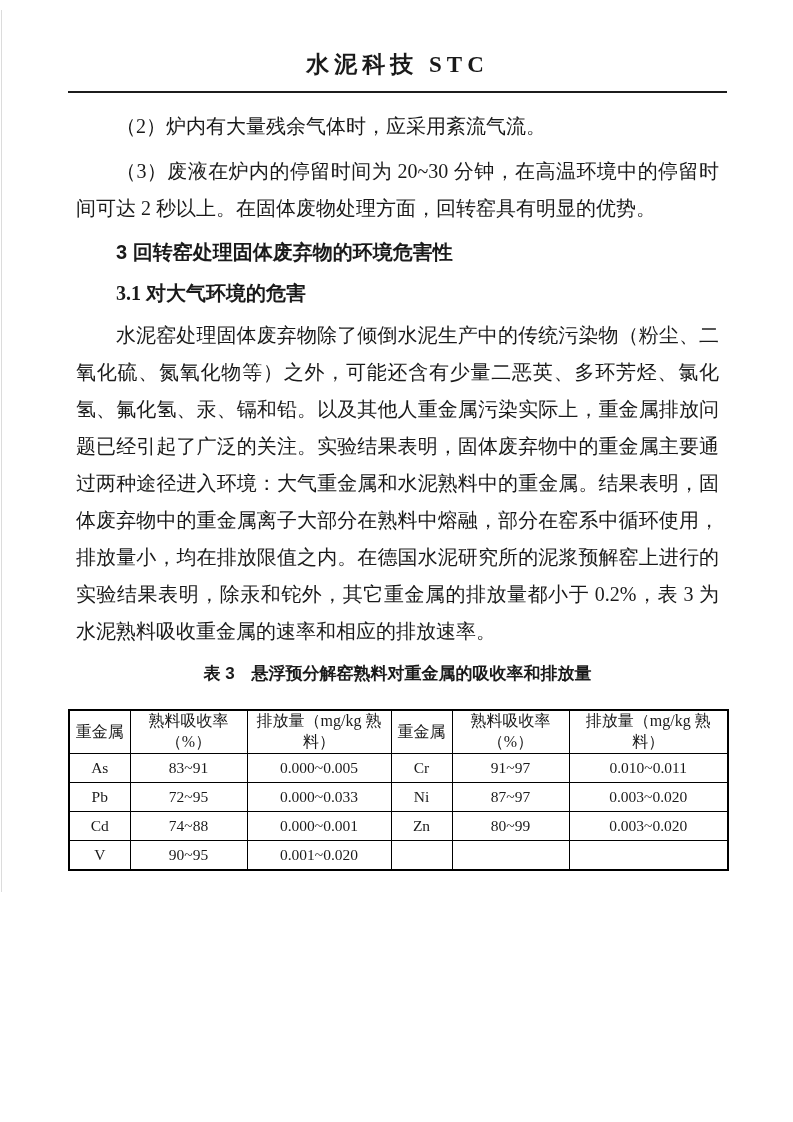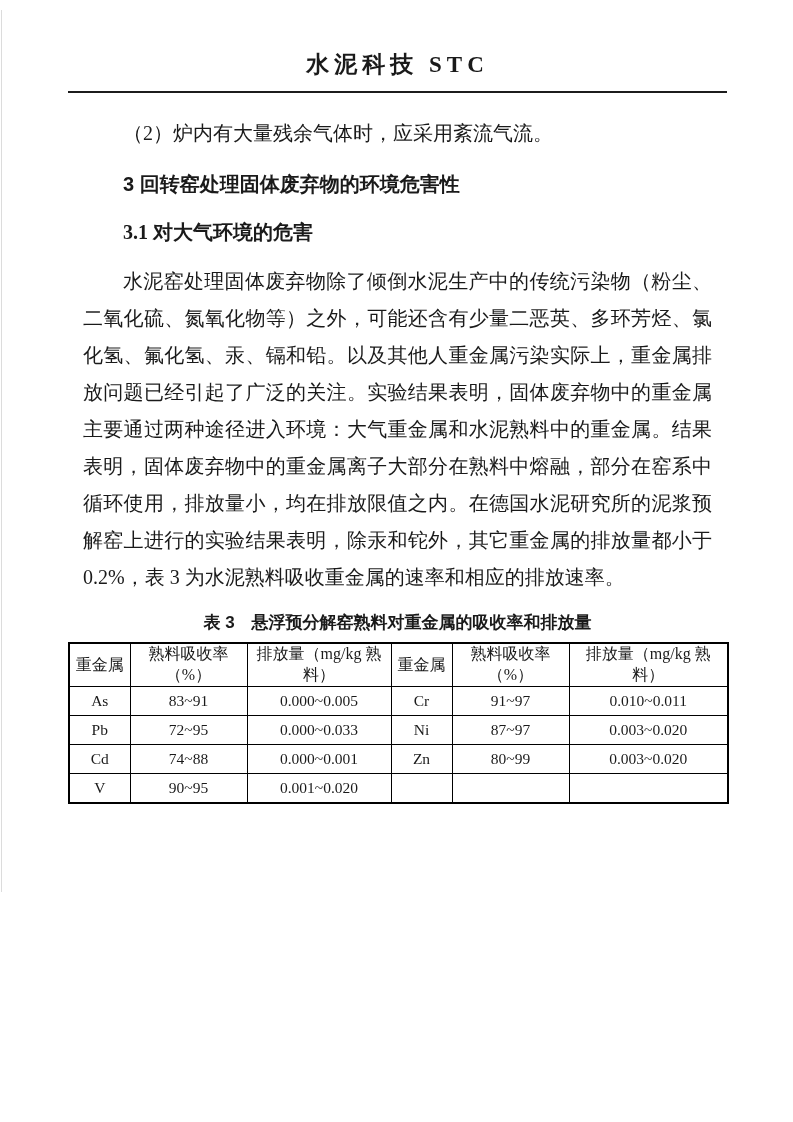--- a/index.html
+++ b/index.html
@@ -21,35 +21,35 @@
     padding-top:50px;
     text-align:center;
     font-size:23px;
     font-weight:600;
     letter-spacing:5px;
     line-height:30px;
     border-bottom:2px solid #1c1c1c;
     padding-bottom:11px;
   }
   .article{padding-top:7px;font-size:20px;line-height:37px;text-align:justify;}
-  .article p{margin:15px;text-indent:2em;}
+  .article p{margin:8px;text-indent:2em;}
   .h1{
     font-family:"Liberation Sans","DejaVu Sans",sans-serif;
     font-size:20px;font-weight:bold;line-height:34px;
     margin:6px 0 0 0;text-indent:0;text-align:left;
   }
   .h2{
     font-family:Liberation Serif, serif;
     font-size:20px;font-weight:bold;line-height:32px;
     margin:2px 0 0 0;text-indent:0;text-align:left;
   }
   .tbl-caption{
     font-family:"Liberation Sans","DejaVu Sans",sans-serif;
     font-size:17px;font-weight:bold;text-align:center;
-    margin:12px 0 8px 0;
+    margin:12px 0 24px 0;
   }
   table.data{
     width:659px;border-collapse:collapse;table-layout:fixed;
     border:2px solid #000;
   }
   table.data th,table.data td{
     border:1.5px solid #000;
     text-align:center;vertical-align:middle;
     padding:0 2px;
   }
@@ -79,20 +79,21 @@
 <div class="page">
   <div class="page-edge"></div>
 
   <div class="margins">
     <div class="journal-header">
       <span>水泥科技 STC</span>
     </div>
 
     <div class="article">
       <p>（2）炉内有大量残余气体时，应采用紊流气流。</p>
+      <p>（3）废液在炉内的停留时间为 20~30 分钟，在高温环境中的停留时间可达 2 秒以上。在固体废物处理方面，回转窑具有明显的优势。</p>
       <p class="h1">3 回转窑处理固体废弃物的环境危害性</p>
       <p class="h2">3.1 对大气环境的危害</p>
       <p>水泥窑处理固体废弃物除了倾倒水泥生产中的传统污染物（粉尘、二氧化硫、氮氧化物等）之外，可能还含有少量二恶英、多环芳烃、氯化氢、氟化氢、汞、镉和铅。以及其他人重金属污染实际上，重金属排放问题已经引起了广泛的关注。实验结果表明，固体废弃物中的重金属主要通过两种途径进入环境：大气重金属和水泥熟料中的重金属。结果表明，固体废弃物中的重金属离子大部分在熟料中熔融，部分在窑系中循环使用，排放量小，均在排放限值之内。在德国水泥研究所的泥浆预解窑上进行的实验结果表明，除汞和铊外，其它重金属的排放量都小于 0.2%，表 3 为水泥熟料吸收重金属的速率和相应的排放速率。</p>
     </div>
 
     <div class="tbl-caption">表 3　悬浮预分解窑熟料对重金属的吸收率和排放量</div>
 
     <table class="data">
       <colgroup>
         <col style="width:61px">

